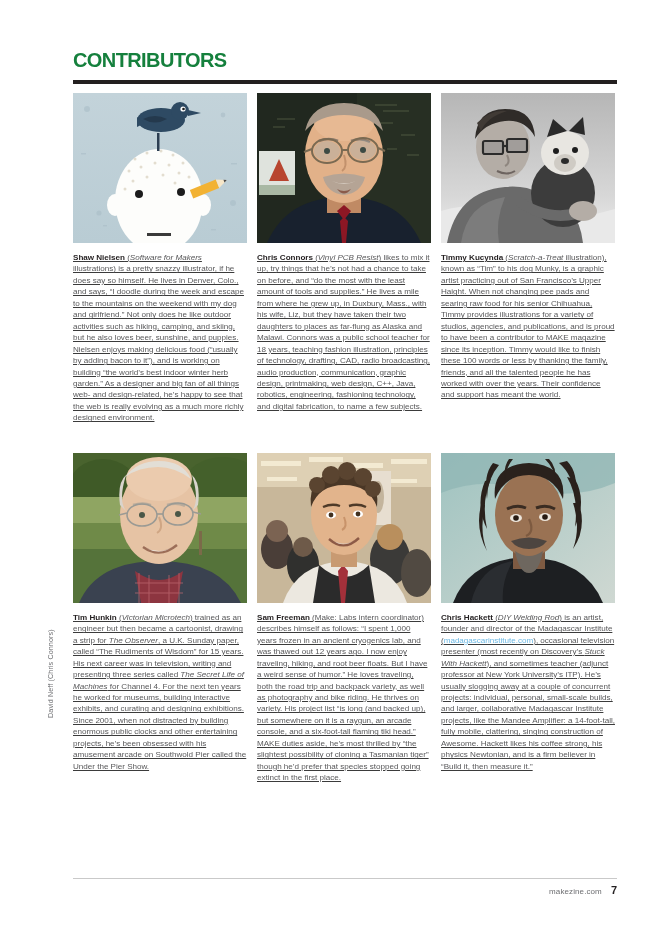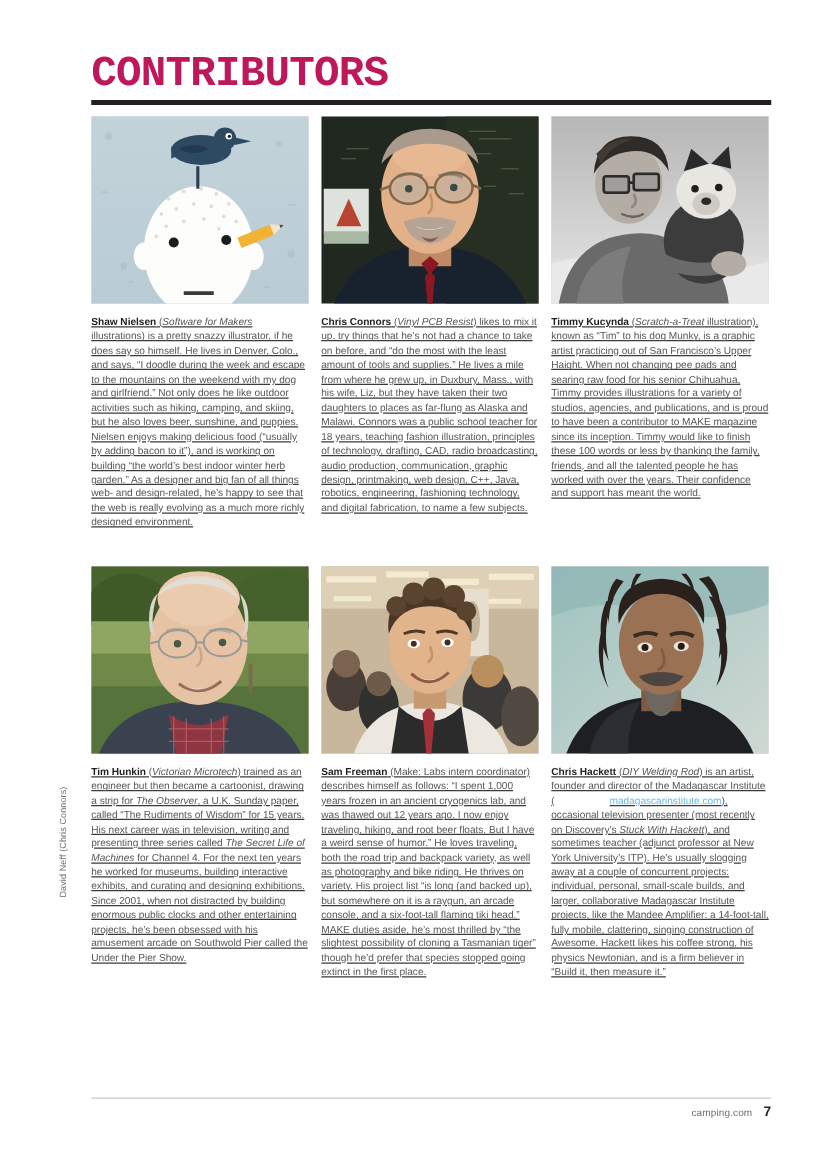--- a/index.html
+++ b/index.html
@@ -24,27 +24,27 @@
   }
 
   
   .header {
     position: absolute;
     left: 73px;
     top: 44px;
     width: 544px;
   }
   .page-title {
-    font-size: 34px;
+    font-size: 20px;
     font-weight: bold;
     letter-spacing: -0.6px;
-    color: #be185d;
+    color: #15803d;
     line-height: 32px;
     margin: 0;
-    font-family: Liberation Mono, monospace;
+    font-family: Liberation Sans, sans-serif;
   }
   .title-rule {
     margin-top: 4px;
     height: 4px;
     background: #231f20;
     width: 544px;
   }
 
   
   .grid {
@@ -82,21 +82,20 @@
     letter-spacing: -0.02px;
   }
   .bio .nm {
     font-weight: bold;
     color: #231f20;
   }
   .bio i { font-style: italic; }
   .bio a, .bio .lnk {
     color: #6ab7e3;
     text-decoration: none;
-    margin-left: 44px;
   }
 
   
   .vcredit {
     position: absolute;
     left: 46px;
     top: 718px;
     width: 170px;
     transform: rotate(-90deg);
     transform-origin: 0 0;
@@ -504,17 +503,17 @@
           <span class="nm">Chris Hackett</span><span> (</span><i>DIY Welding Rod</i><span>) is an artist, founder and director of the Madagascar Institute (</span><span class="lnk">madagascarinstitute.com</span><span>), occasional television presenter (most recently on Discovery’s </span><i>Stuck With Hackett</i><span>), and sometimes teacher (adjunct professor at New York University’s ITP). He’s usually slogging away at a couple of concurrent projects: individual, personal, small-scale builds, and larger, collaborative Madagascar Institute projects, like the Mandee Amplifier: a 14-foot-tall, fully mobile, clattering, singing construction of Awesome. Hackett likes his coffee strong, his physics Newtonian, and is a firm believer in “Build it, then measure it.”</span>
         </div>
       </div>
     </div>
   </div>
 
   <div class="vcredit">David Neff (Chris Connors)</div>
 
   <div class="footer-rule"></div>
   <div class="footer">
-    <span class="site">camping.com</span>
+    <span class="site">makezine.com</span>
     <span class="pageno">7</span>
   </div>
 
 </div>
 
 </body></html>

